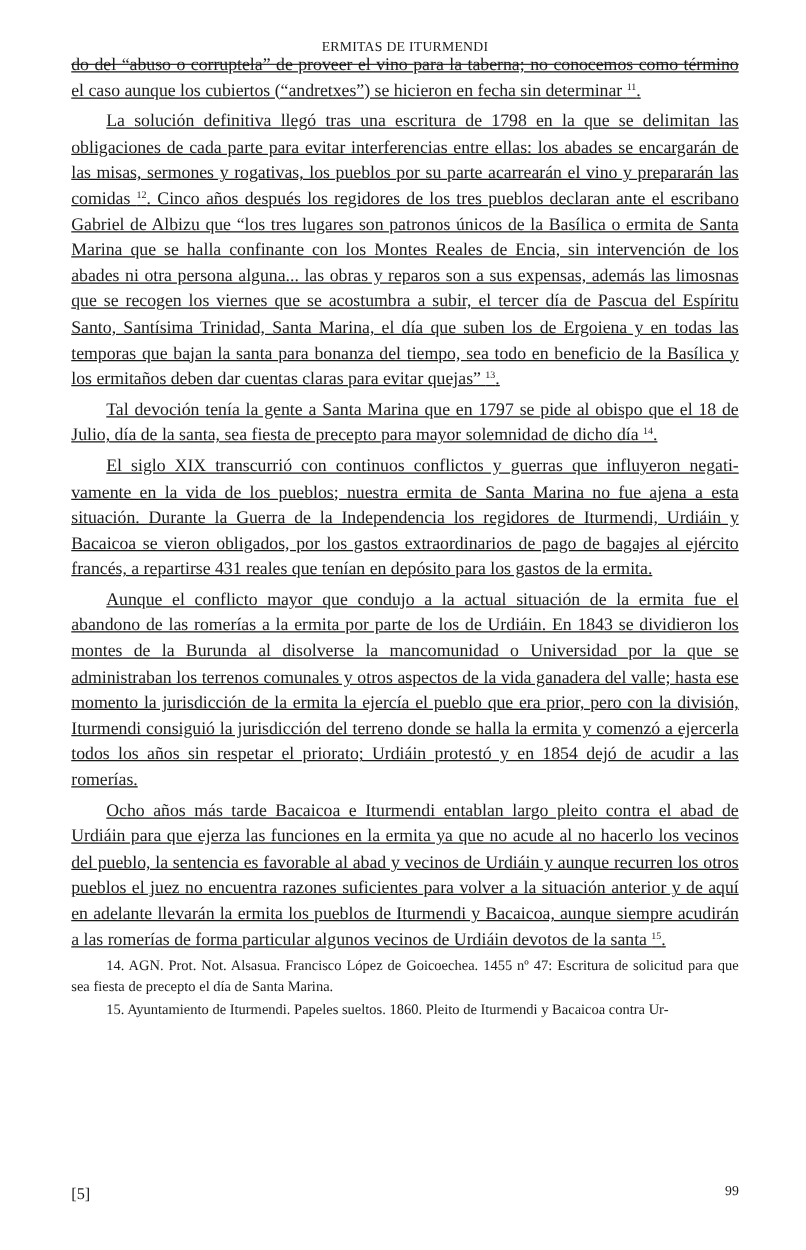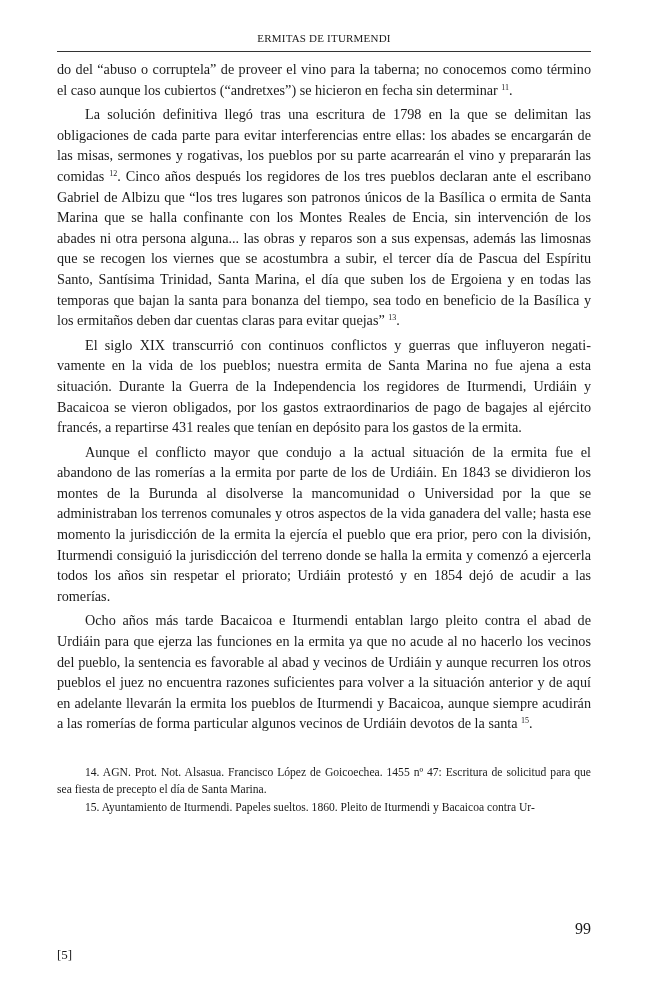--- a/index.html
+++ b/index.html
@@ -2,40 +2,41 @@
 <html><head>
 <meta charset="utf-8">
 <style>
   html, body { margin: 0; padding: 0; background: #ffffff; }
   body { width: 645px; height: 1000px; position: relative; overflow: hidden;
          font-family: "Liberation Serif", "DejaVu Serif", serif; color: #1a1a1a; }
   .running-head { position: absolute; left: 57px; width: 534px; top: 32px;
          text-align: center; font-size: 11px; letter-spacing: 0.2px; }
   .head-rule { position: absolute; left: 57px; width: 534px; top: 51px; height: 0;
          border-top: 1.3px solid #333; }
-  .body-text { position: absolute; left: 57px; width: 534px; top: 59px;
-         font-size: 14.2px; line-height: 20.6px; text-align: justify; }
+  .body-text { position: absolute; left: 57px; width: 534px; top: 42px;
+         font-size: 14.2px; line-height: 20.6px; text-align: justify; text-decoration: underline; }
   .body-text p { margin: 0 0 4px 0; text-indent: 28px; hyphens: manual; }
   .body-text p.cont { text-indent: 0; }
   sup { font-size: 8px; vertical-align: 5px; line-height: 0; }
   .footnotes { position: absolute; left: 57px; width: 534px; top: 764px;
          font-size: 11.6px; line-height: 17.2px; text-align: justify; }
   .footnotes p { margin: 0 0 1px 0; text-indent: 28px; }
   .folio-left { position: absolute; left: 57px; top: 947px; font-size: 13px; }
-  .folio-right { position: absolute; right: 54px; top: 920px; font-size: 16px; }
+  .folio-right { position: absolute; right: 54px; top: 947px; font-size: 11px; }
 </style>
 </head>
 <body>
 
 <div class="running-head">ERMITAS DE ITURMENDI</div>
 <div class="head-rule"></div>
 
 <div class="body-text">
   <p class="cont"><span>do del “abuso o corruptela” de proveer el vino para la taberna; no conocemos como tér­mino el caso aunque los cubiertos (“andretxes”) se hicieron en fecha sin determinar </span><sup>11</sup><span>.</span></p>
   <p><span>La solución definitiva llegó tras una escritura de 1798 en la que se delimitan las obligaciones de cada parte para evitar interferencias entre ellas: los abades se encargarán de las misas, sermones y rogativas, los pueblos por su parte acarrearán el vino y prepara­rán las comidas </span><sup>12</sup><span>. Cinco años después los regidores de los tres pueblos declaran ante el escribano Gabriel de Albizu que “los tres lugares son patronos únicos de la Basílica o er­mita de Santa Marina que se halla confinante con los Montes Reales de Encia, sin inter­vención de los abades ni otra persona alguna... las obras y reparos son a sus expensas, además las limosnas que se recogen los viernes que se acostumbra a subir, el tercer día de Pascua del Espíritu Santo, Santísima Trinidad, Santa Marina, el día que suben los de Ergoiena y en todas las temporas que bajan la santa para bonanza del tiempo, sea todo en beneficio de la Basílica y los ermitaños deben dar cuentas claras para evitar quejas” </span><sup>13</sup><span>.</span></p>
+  <p><span>Tal devoción tenía la gente a Santa Marina que en 1797 se pide al obispo que el 18 de Julio, día de la santa, sea fiesta de precepto para mayor solemnidad de dicho día </span><sup>14</sup><span>.</span></p>
   <p><span>El siglo XIX transcurrió con continuos conflictos y guerras que influyeron negati­vamente en la vida de los pueblos; nuestra ermita de Santa Marina no fue ajena a esta situación. Durante la Guerra de la Independencia los regidores de Iturmendi, Urdiáin y Bacaicoa se vieron obligados, por los gastos extraordinarios de pago de bagajes al ejérci­to francés, a repartirse 431 reales que tenían en depósito para los gastos de la ermita.</span></p>
   <p><span>Aunque el conflicto mayor que condujo a la actual situación de la ermita fue el abandono de las romerías a la ermita por parte de los de Urdiáin. En 1843 se dividie­ron los montes de la Burunda al disolverse la mancomunidad o Universidad por la que se administraban los terrenos comunales y otros aspectos de la vida ganadera del valle; hasta ese momento la jurisdicción de la ermita la ejercía el pueblo que era prior, pero con la división, Iturmendi consiguió la jurisdicción del terreno donde se halla la ermi­ta y comenzó a ejercerla todos los años sin respetar el priorato; Urdiáin protestó y en 1854 dejó de acudir a las romerías.</span></p>
   <p><span>Ocho años más tarde Bacaicoa e Iturmendi entablan largo pleito contra el abad de Urdiáin para que ejerza las funciones en la ermita ya que no acude al no hacerlo los ve­cinos del pueblo, la sentencia es favorable al abad y vecinos de Urdiáin y aunque recu­rren los otros pueblos el juez no encuentra razones suficientes para volver a la situación anterior y de aquí en adelante llevarán la ermita los pueblos de Iturmendi y Bacaicoa, aunque siempre acudirán a las romerías de forma particular algunos vecinos de Ur­diáin devotos de la santa </span><sup>15</sup><span>.</span></p>
 </div>
 
 <div class="footnotes">
   <p>14. AGN. Prot. Not. Alsasua. Francisco López de Goicoechea. 1455 nº 47: Escritura de solicitud para que sea fiesta de precepto el día de Santa Marina.</p>
   <p>15. Ayuntamiento de Iturmendi. Papeles sueltos. 1860. Pleito de Iturmendi y Bacaicoa contra Ur-</p>
 </div>
 

